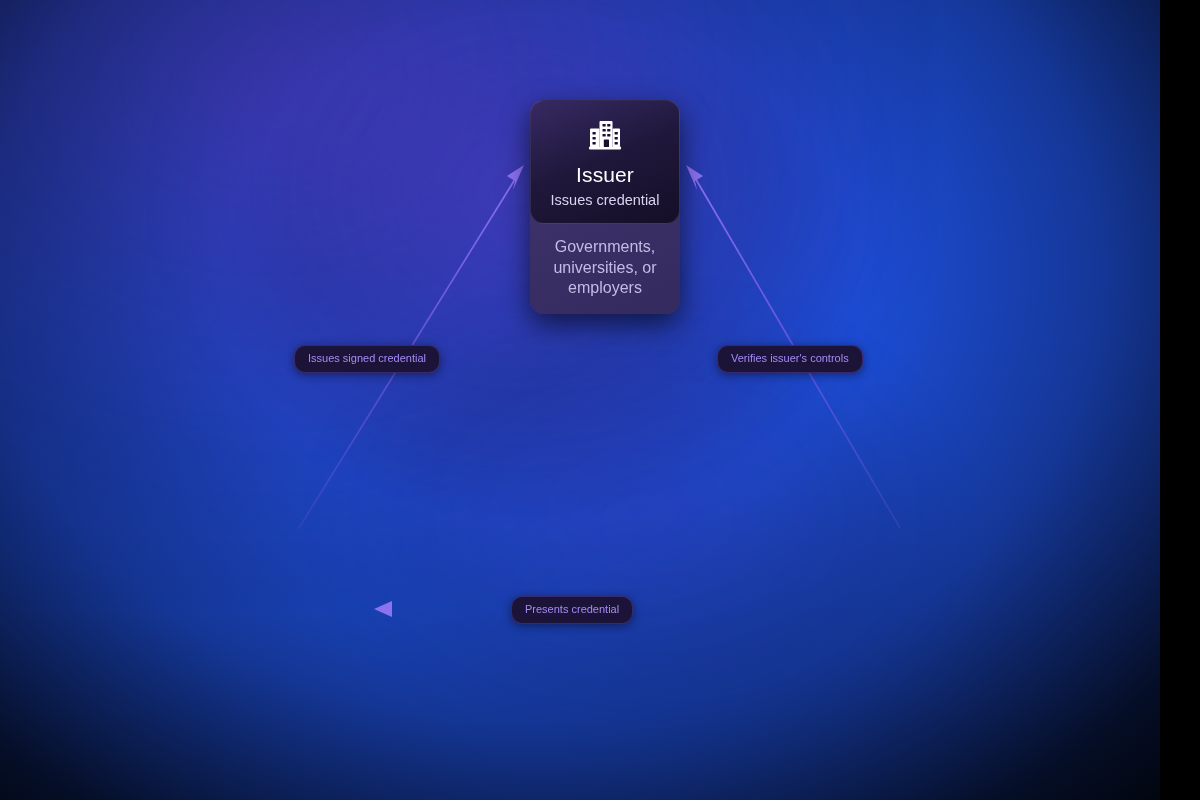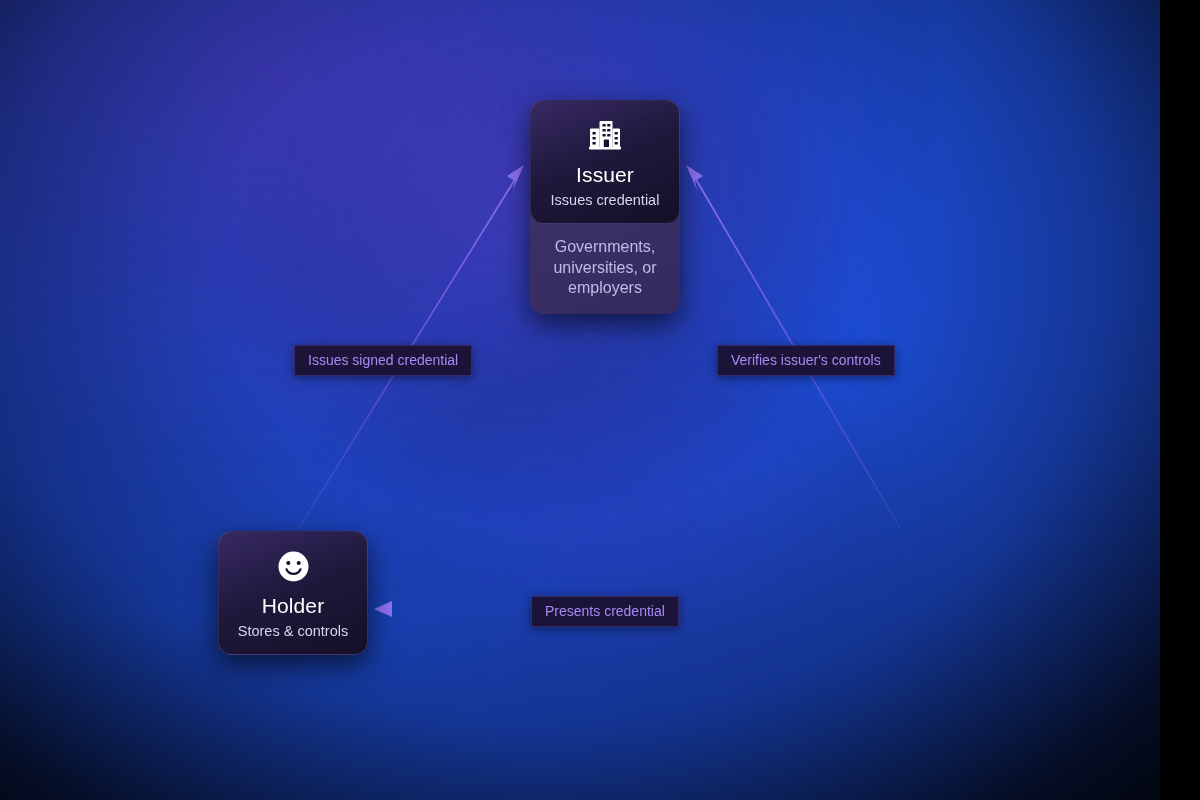--- a/index.html
+++ b/index.html
@@ -132,34 +132,34 @@
   
   #node-issuer   { left: 530px; top: 100px; }
   #node-holder   { left: 218px; top: 531px; }
   #node-verifier { left: 843px; top: 531px; }
 
   
   .edge-label {
     position: absolute;
     display: inline-block;
     padding: 6px 13px 7px 13px;
-    border-radius: 0;
+    border-radius: 11px;
     background: #1b1438;
     border: 1px solid rgba(124,92,230,0.30);
     color: #a58bf5;
-    font-size: 14px;
+    font-size: 11px;
     font-weight: 400;
     white-space: nowrap;
     line-height: 1.15;
     box-sizing: border-box;
     box-shadow: 0 2px 10px rgba(0,0,0,0.45);
   }
   #label-issue   { left: 294px; top: 345px; }
   #label-verify  { left: 717px; top: 345px; }
-  #label-present { left: 531px; top: 596px; }
+  #label-present { left: 511px; top: 596px; }
 </style>
 </head>
 <body>
 
 <div id="stage">
 
   <div class="bg-glow glow-a"></div>
   <div class="bg-glow glow-b"></div>
   <div class="bg-glow glow-c"></div>
   <div class="bg-glow glow-vignette"></div>
@@ -226,32 +226,20 @@
           </g>
         </svg>
       </div>
       <div class="node-title">Issuer</div>
       <div class="node-sub">Issues credential</div>
     </div>
     <div class="node-foot">Governments, universities, or employers</div>
   </div>
 
   <div class="node" id="node-holder">
-    <div class="node-card">
-      <div class="node-icon">
-        <svg width="33" height="33" viewBox="0 0 33 33" aria-hidden="true">
-          <circle cx="16.5" cy="16.5" r="15" fill="#ffffff"></circle>
-          <circle cx="11.3" cy="13" r="2.05" fill="#1a1030"></circle>
-          <circle cx="21.7" cy="13" r="2.05" fill="#1a1030"></circle>
-          <path d="M 9.6 19.4 a 7.6 7.6 0 0 0 13.8 0" fill="none" stroke="#1a1030" stroke-width="2.3" stroke-linecap="round"></path>
-        </svg>
-      </div>
-      <div class="node-title">Holder</div>
-      <div class="node-sub">Stores &amp; controls</div>
-    </div>
   </div>
 
 
   <div class="edge-label" id="label-issue">Issues signed credential</div>
 
   <div class="edge-label" id="label-verify">Verifies issuer's controls</div>
 
   <div class="edge-label" id="label-present">Presents credential</div>
 
 </div>

